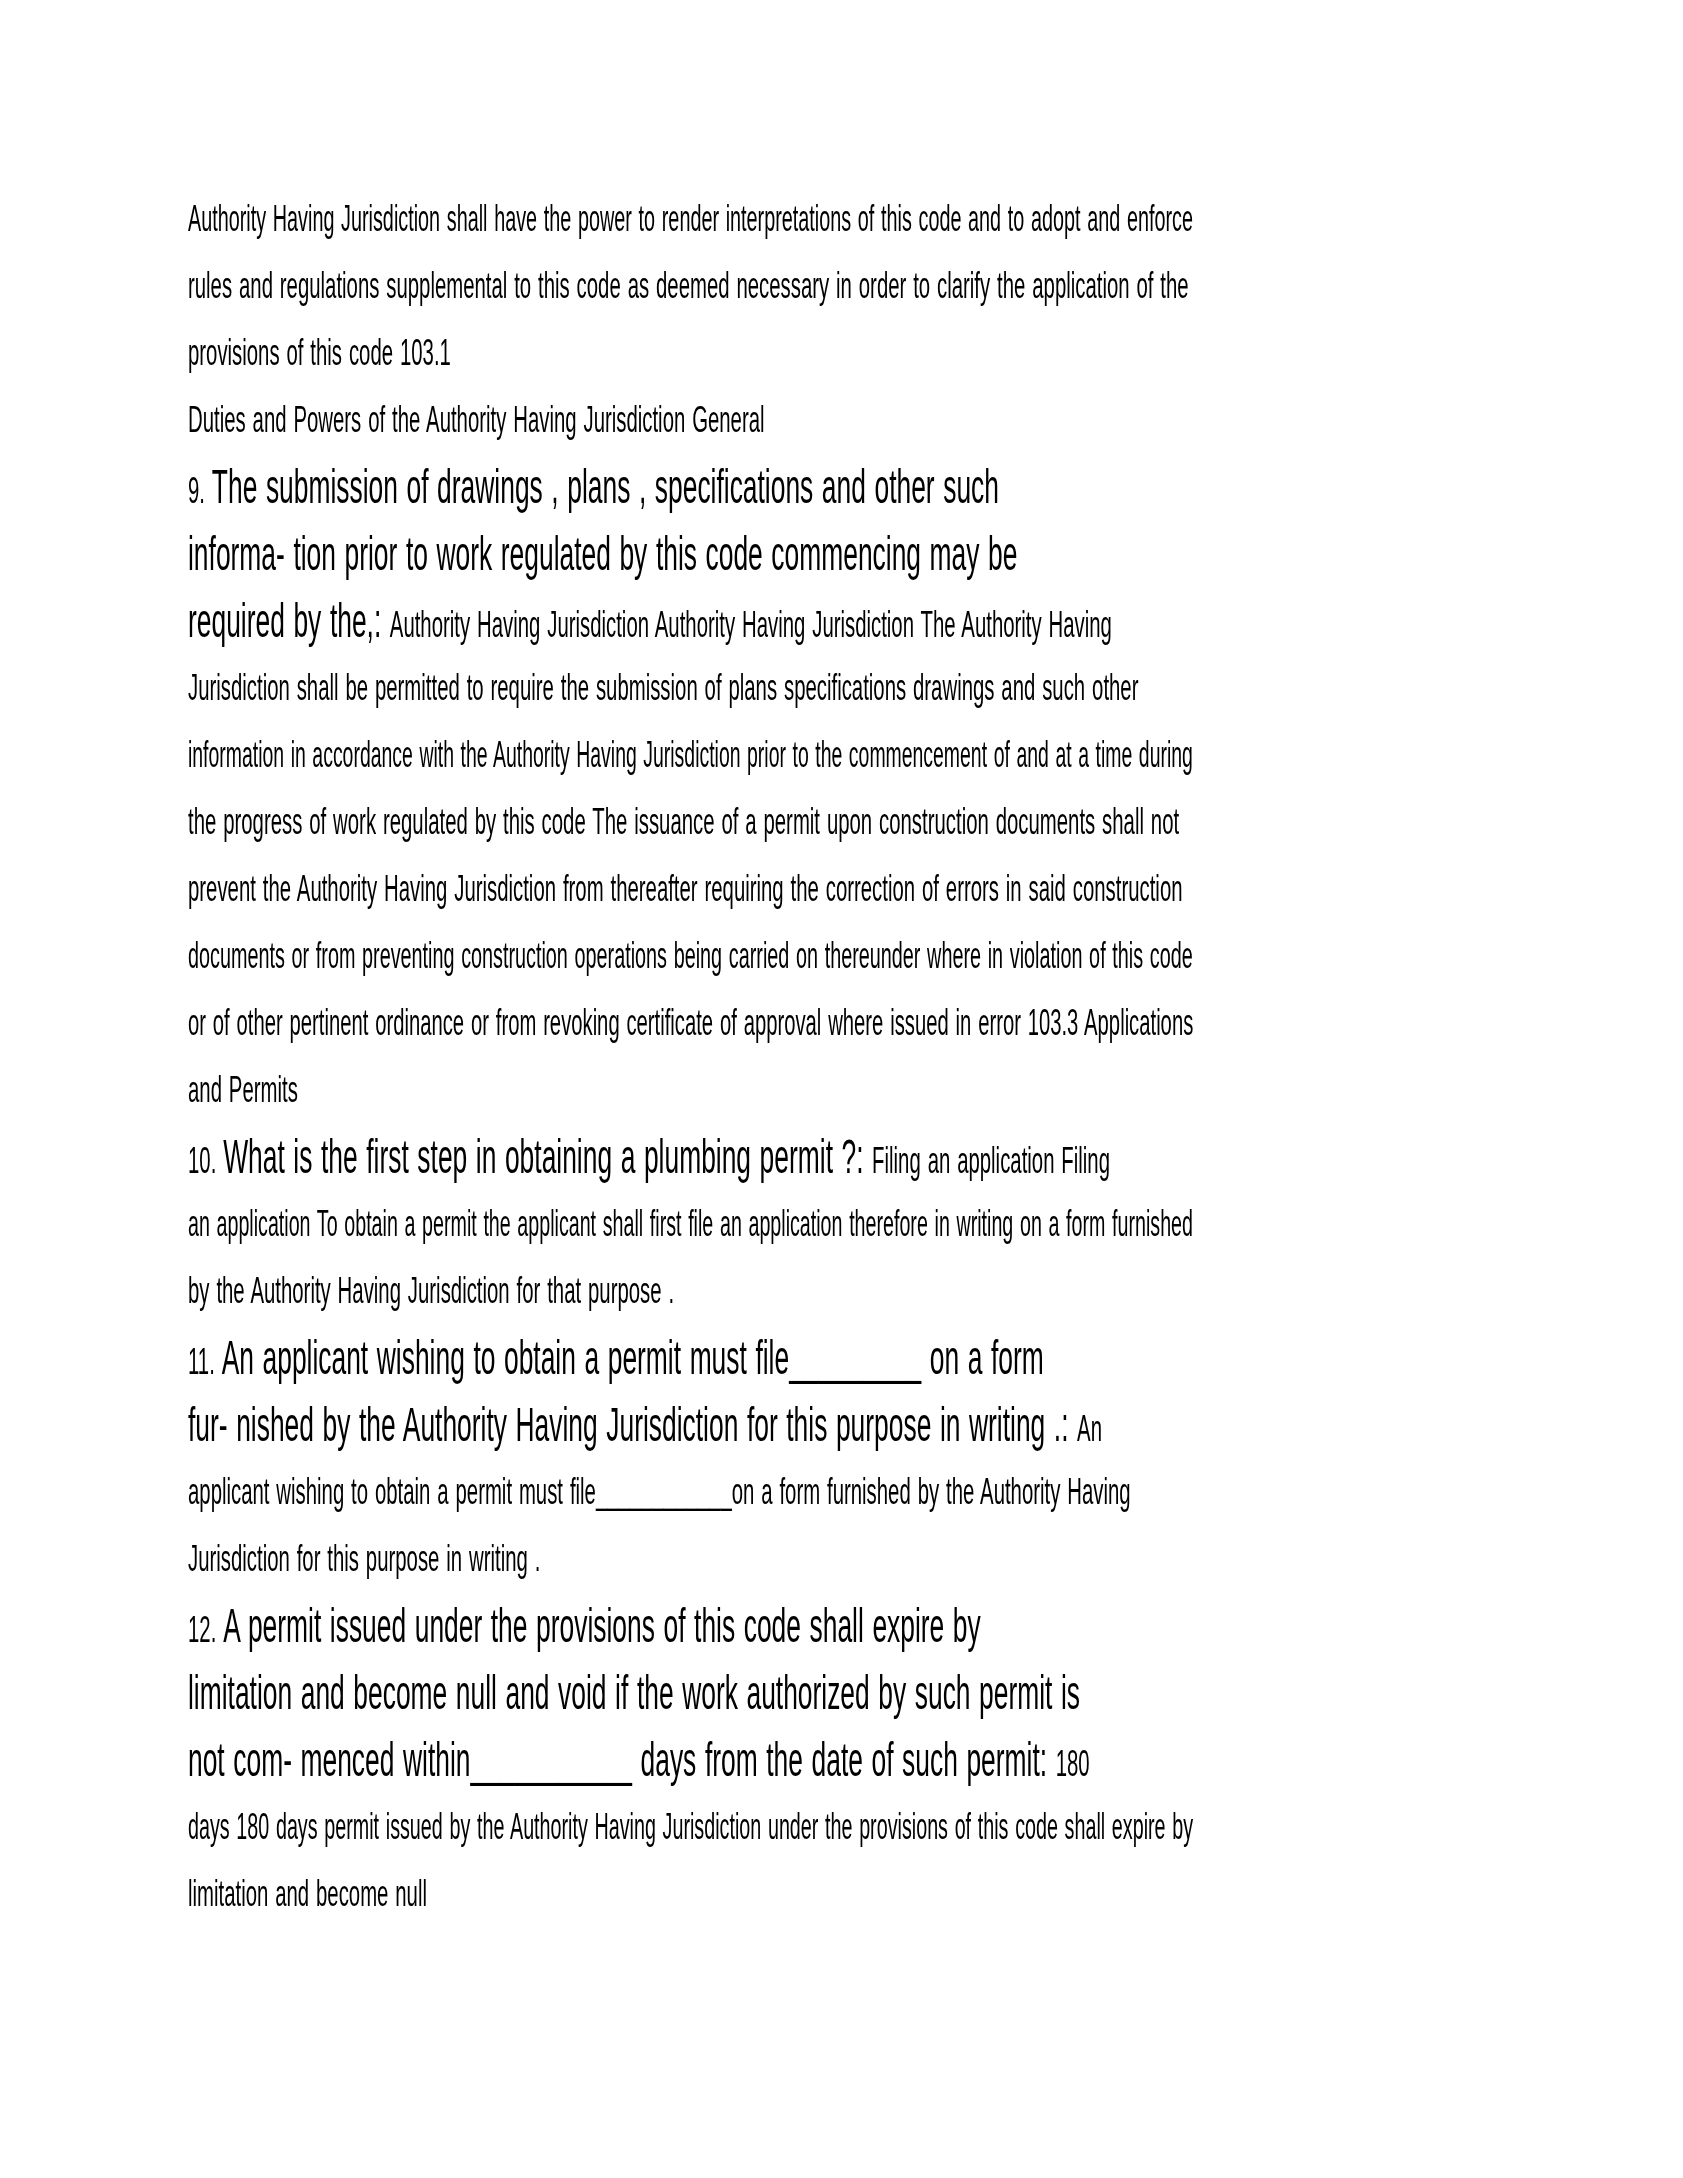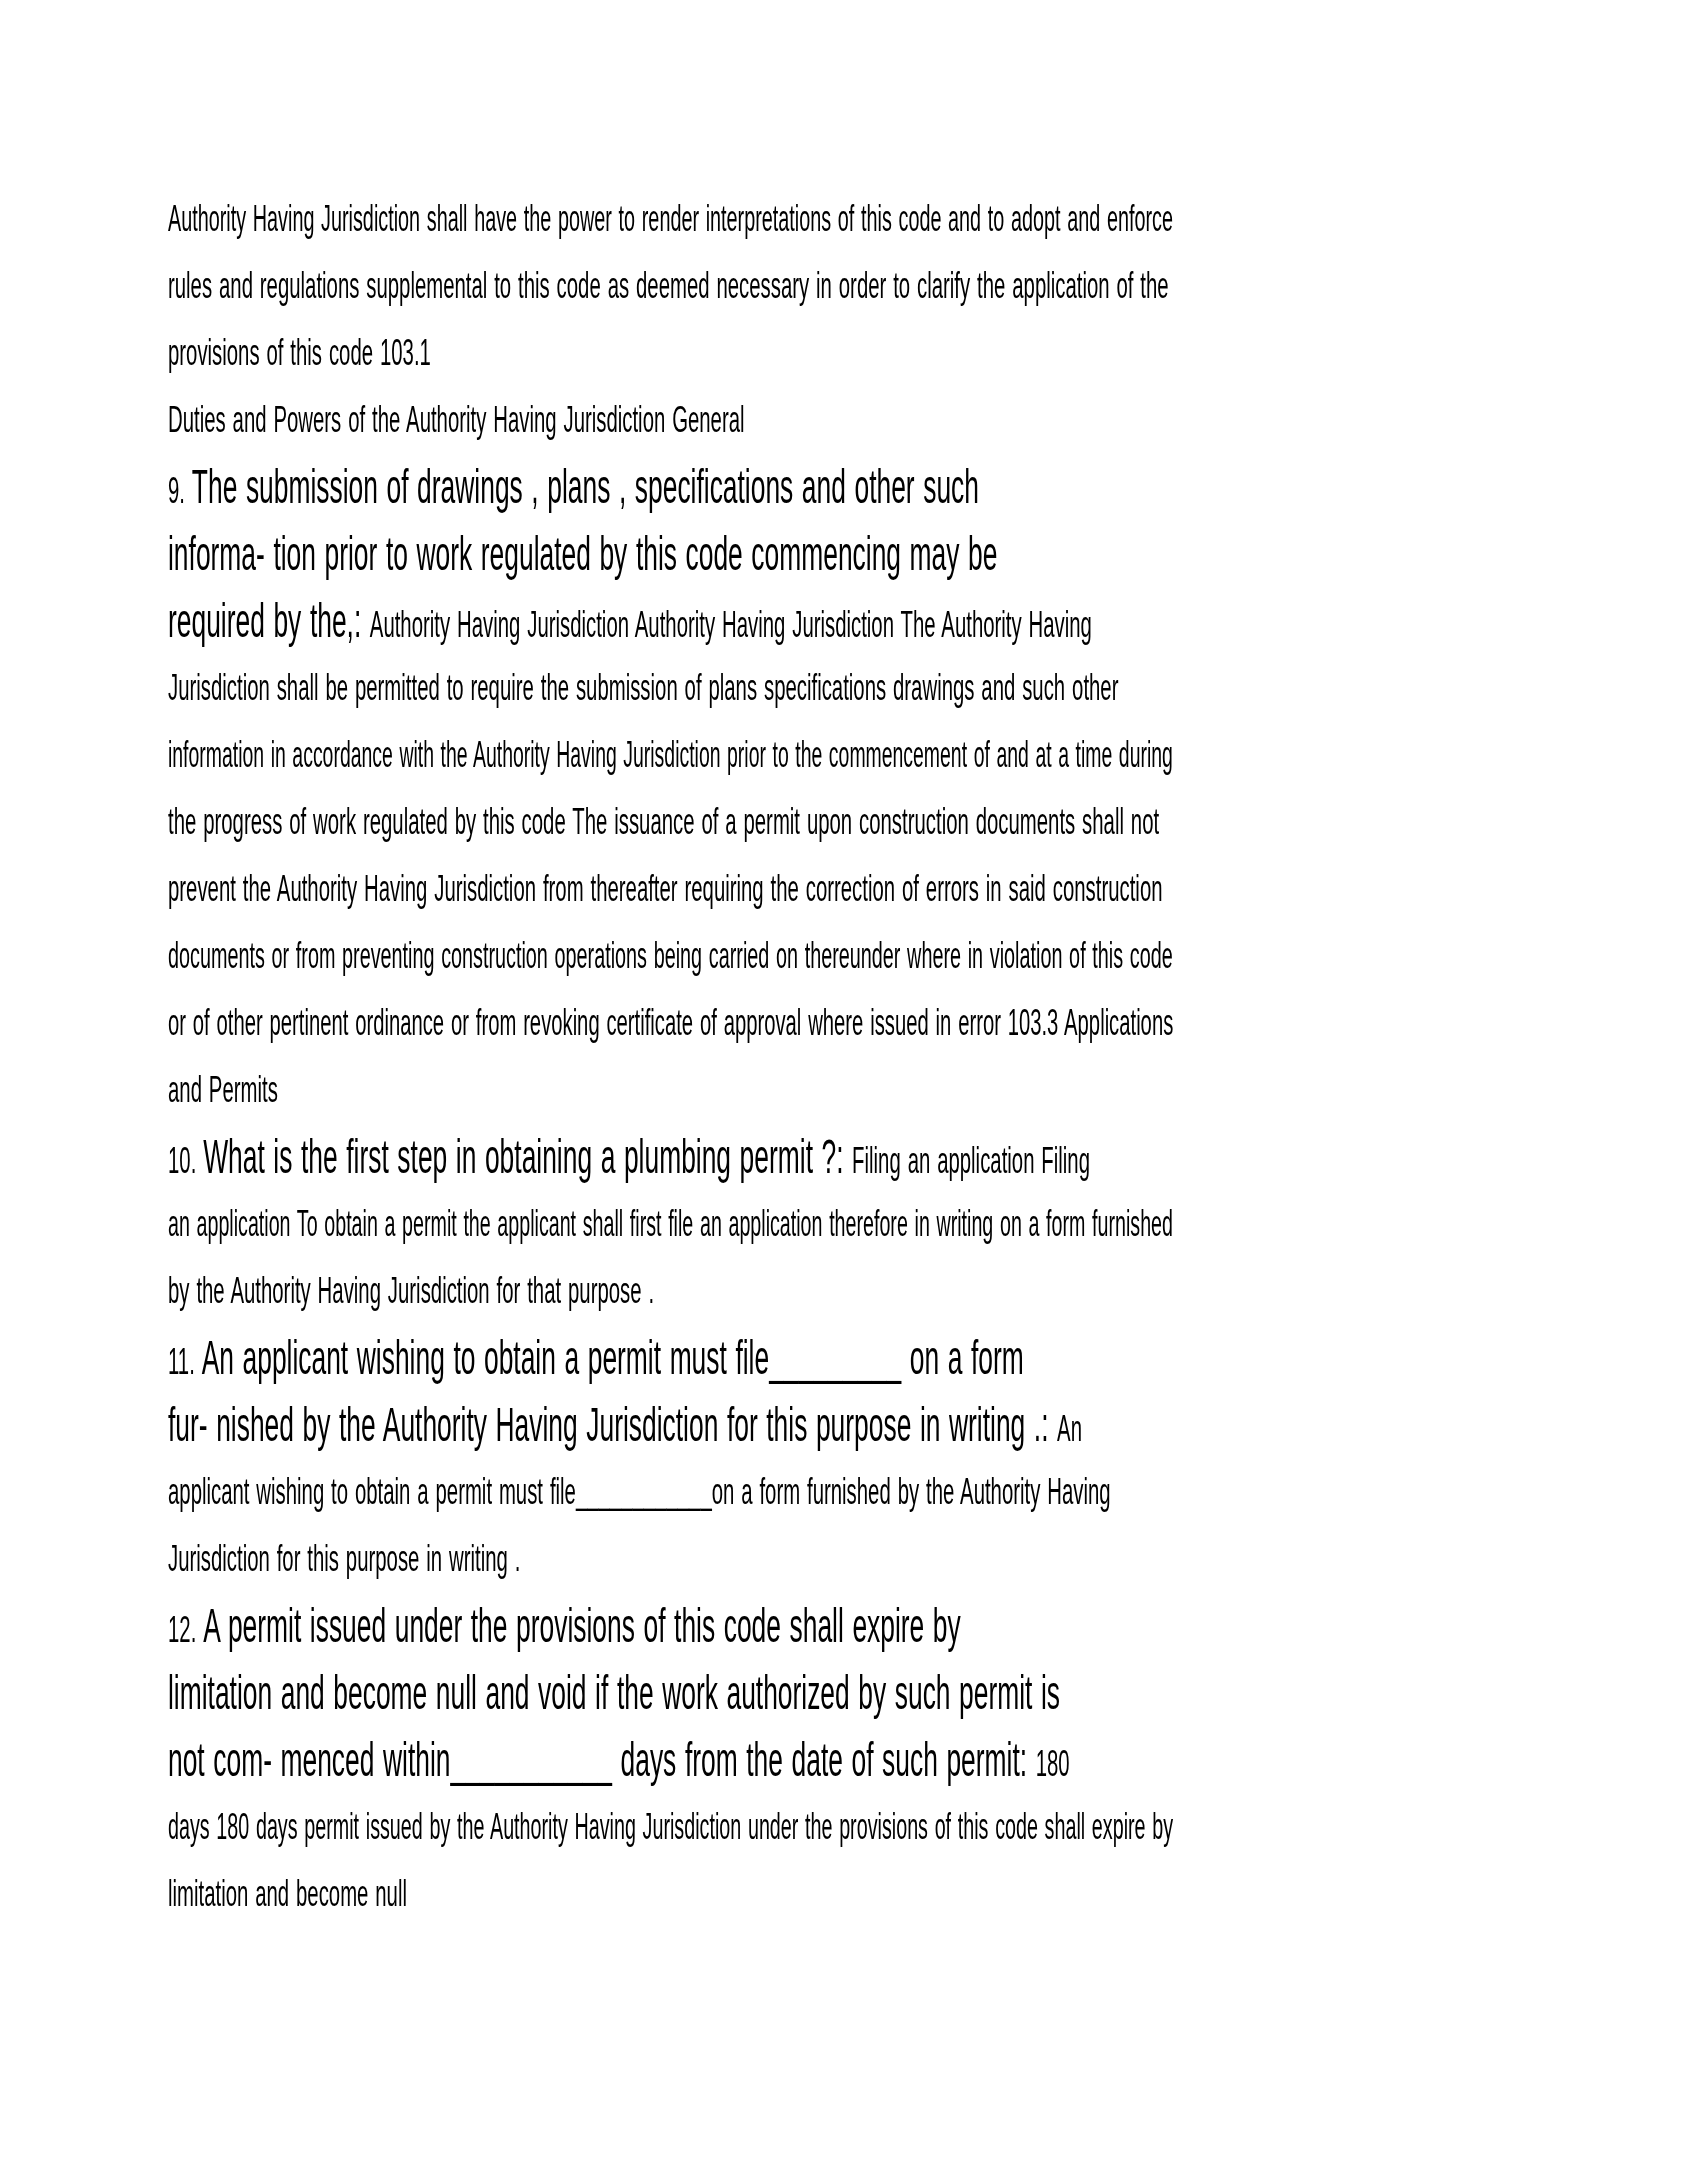--- a/index.html
+++ b/index.html
@@ -40,21 +40,21 @@
     font-size: 37px;
   }
   .seg-question {
     font-size: 48px;
   }
 </style>
 </head>
 <body style="background: rgb(255, 255, 255);">
 
 <div class="page">
-  <div class="text-block" style="color: rgb(0, 0, 0);">
+  <div class="text-block" style="color: rgb(0, 0, 0); margin-left: 20px;">
       <div class="line" style="transform: scaleX(0.534859);"><span class="seg-body">Authority Having Jurisdiction shall have the power to render interpretations of this code and to adopt and enforce</span></div>
       <div class="line" style="transform: scaleX(0.55);"><span class="seg-body">rules and regulations supplemental to this code as deemed necessary in order to clarify the application of the</span></div>
       <div class="line" style="transform: scaleX(0.55);"><span class="seg-body">provisions of this code 103.1</span></div>
       <div class="line" style="transform: scaleX(0.55);"><span class="seg-body">Duties and Powers of the Authority Having Jurisdiction General</span></div>
       <div class="line" style="transform: scaleX(0.55);"><span class="seg-number">9. </span><span class="seg-question">The submission of drawings , plans , specifications and other such</span></div>
       <div class="line" style="transform: scaleX(0.55);"><span class="seg-question">informa- tion prior to work regulated by this code commencing may be</span></div>
       <div class="line" style="transform: scaleX(0.55);"><span class="seg-question">required by the,: </span><span class="seg-body">Authority Having Jurisdiction Authority Having Jurisdiction The Authority Having</span></div>
       <div class="line" style="transform: scaleX(0.55);"><span class="seg-body">Jurisdiction shall be permitted to require the submission of plans specifications drawings and such other</span></div>
       <div class="line" style="transform: scaleX(0.525078);"><span class="seg-body">information in accordance with the Authority Having Jurisdiction prior to the commencement of and at a time during</span></div>
       <div class="line" style="transform: scaleX(0.55);"><span class="seg-body">the progress of work regulated by this code The issuance of a permit upon construction documents shall not</span></div>

